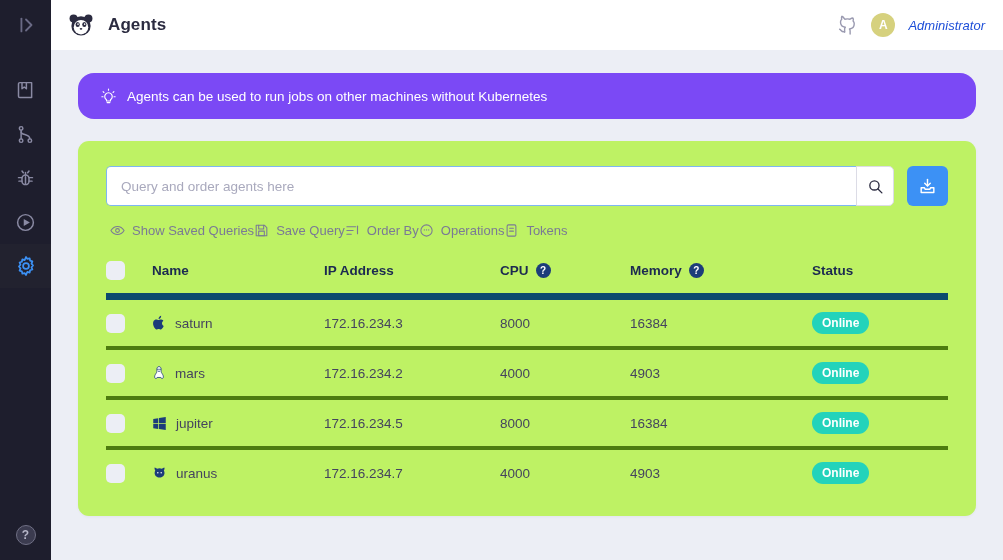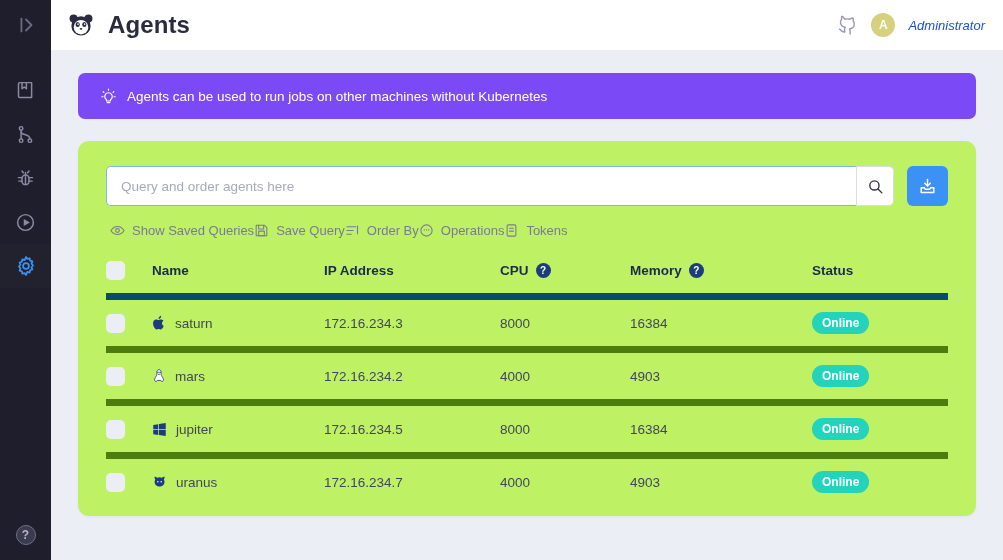--- a/index.html
+++ b/index.html
@@ -51,21 +51,21 @@
 
   
   .topbar {
     height: 50px; background: #ffffff;
     display: flex; align-items: center;
     padding: 0 18px 0 16px;
     flex: 0 0 50px;
   }
   .brand { display: flex; align-items: center; gap: 13px; }
   .page-title {
-    font-size: 24px; font-weight: bold; color: #2b2b40;
+    font-size: 17px; font-weight: bold; color: #2b2b40;
     letter-spacing: .1px;
   }
   .topbar-right { margin-left: auto; display: flex; align-items: center; gap: 13px; }
   .avatar {
     width: 24px; height: 24px; border-radius: 50%;
     background: #d6d17e; color: #ffffff;
     font-size: 12px; font-weight: bold;
     display: flex; align-items: center; justify-content: center;
   }
   .user-name { font-size: 13px; color: #1d4ed8; font-style: italic; }
@@ -73,21 +73,21 @@
   
   .content {
     flex: 1 1 auto;
     background: #eceef5;
     padding: 23px 27px 0 27px;
     overflow: hidden;
   }
 
   .banner {
     background: #7b49f5;
-    border-radius: 7px;
+    border-radius: 16px;
     height: 46px;
     display: flex; align-items: center;
     padding: 0 22px;
     gap: 10px;
     color: #ffffff;
     font-size: 13.5px;
   }
 
   .card {
     margin-top: 22px;
@@ -152,21 +152,21 @@
   table { width: 100%; border-collapse: collapse; margin-top: 15px; table-layout: fixed; }
   th {
     text-align: left;
     font-size: 13.5px; font-weight: bold; color: #1c2a50;
     padding: 8px 0 13px 0;
   }
   th .hdr { display: flex; align-items: center; gap: 7px; }
   td {
     font-size: 13.5px; color: #44445e;
     padding: 12px 0;
-    border-top: 7px solid #4d7c0f;
+    border-top: 4px solid #4d7c0f;
     height: 42px;
   }
   tbody tr:first-child td { border-top: 7px solid #0c4a6e; }
   .col-chk { width: 46px; }
   .col-name { width: 172px; }
   .col-ip { width: 176px; }
   .col-cpu { width: 130px; }
   .col-mem { width: 182px; }
   .chk {
     width: 19px; height: 19px; border-radius: 5px;

